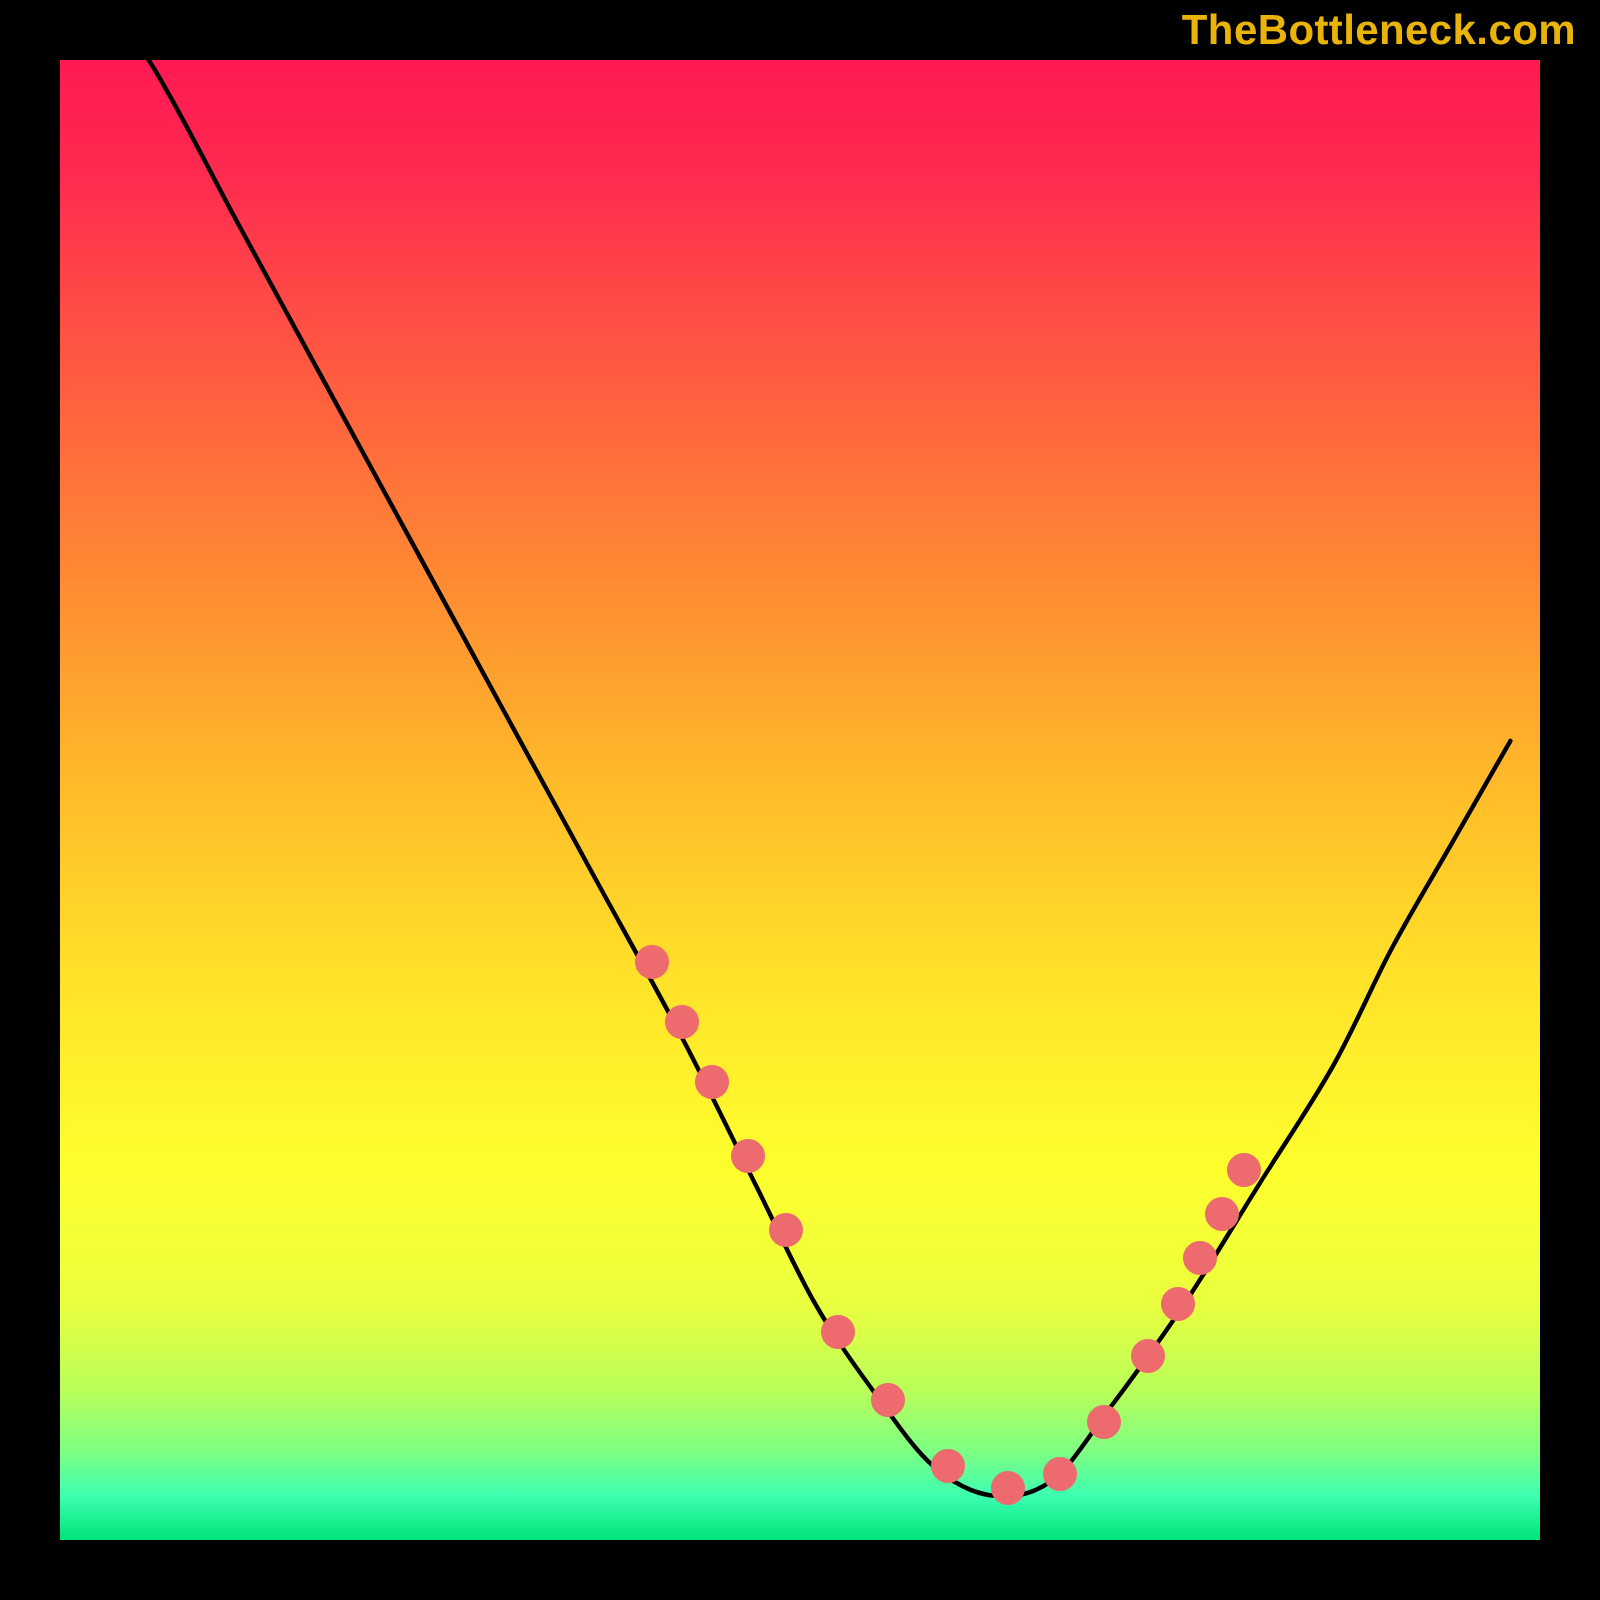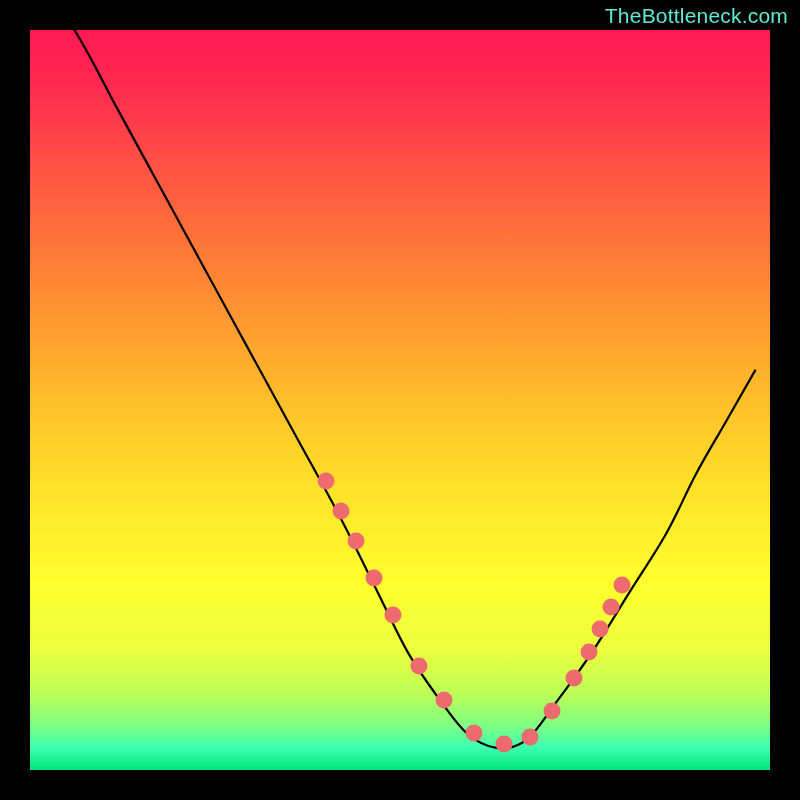--- a/index.html
+++ b/index.html
@@ -8,23 +8,23 @@
     height: 800px;
     background: #000;
     position: relative;
     font-family: Arial, sans-serif;
     overflow: hidden;
   }
   .watermark {
     position: absolute;
     top: 4px;
     right: 12px;
-    color: #5eead4;
+    color: #eab308;
     font-size: 21px;
-    font-weight: 400;
+    font-weight: 700;
     z-index: 20;
     letter-spacing: 0.2px;
   }
   .plot-area {
     position: absolute;
     left: 30px;
     top: 30px;
     width: 740px;
     height: 740px;
   }

